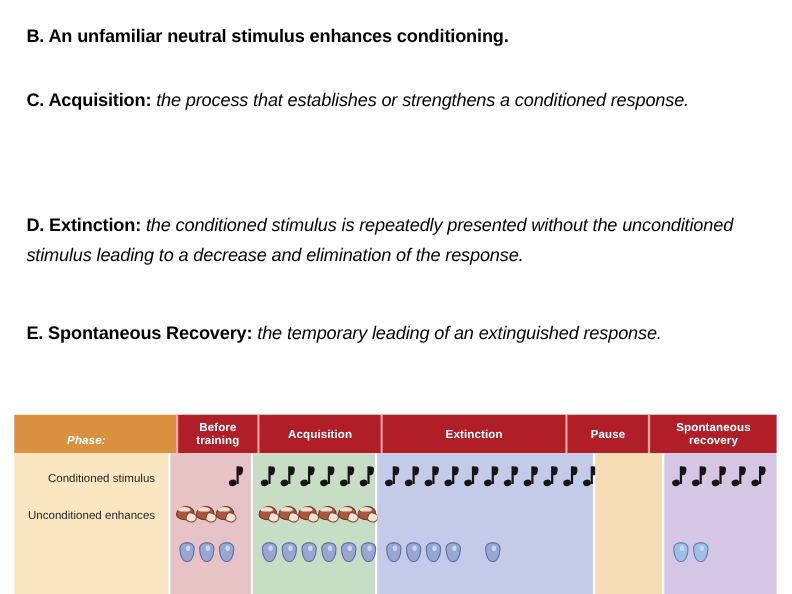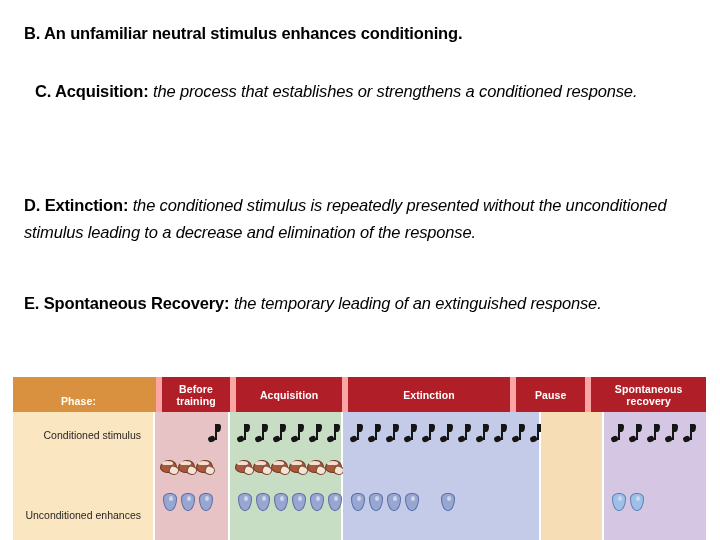--- a/index.html
+++ b/index.html
@@ -34,21 +34,21 @@
     font-weight: bold;
     font-style: normal;
   }
   .para .body {
     font-style: italic;
     font-weight: normal;
   }
   .para.all-bold { font-weight: bold; }
 
   #para-b { left: 24px; top: 20px;  width: 690px; }
-  #para-c { left: 35px; top: 78px;  width: 672px; }
+  #para-c { left: 24px; top: 78px;  width: 672px; }
   #para-d { left: 24px; top: 173px; width: 690px; margin-top: 19px; }
   #para-e { left: 24px; top: 290px; width: 672px; }
 
   
   .figure {
     position: absolute;
     left: 13px;
     top: 377px;
     width: 693px;
     height: 170px;
@@ -69,39 +69,39 @@
   
   .hdr {
     color: #ffffff;
     font-size: 10.5px;
     font-weight: bold;
     display: flex;
     align-items: center;
     justify-content: center;
     text-align: center;
     line-height: 12px;
-    border-right: 6px solid #fca5a5;
+    border-right: 2px solid #fca5a5;
     letter-spacing: 0.1px;
   }
   .hdr.phase-hdr {
     background: #d9913f;
     justify-content: flex-start;
     padding-left: 48px;
     align-items: flex-end;
     padding-bottom: 5px;
   }
   .hdr.red { background: #b01f28; }
   .hdr:last-child { border-right: none; }
 
   
   .label-col {
     background: #fbe6c2;
     display: flex;
     flex-direction: column;
-    justify-content: space-between;
+    justify-content: flex-start;
     border-right: 2px solid #ffffff;
     padding: 6px 8px 8px 0;
     box-sizing: border-box;
   }
   .row-label {
     text-align: right;
     font-size: 10.5px;
     color: #231f20;
     height: 34px;
     line-height: 34px;
@@ -252,21 +252,21 @@
     <span class="lead">D. Extinction:</span><span class="body"> the conditioned stimulus is repeatedly presented without the unconditioned stimulus leading to a decrease and elimination of the response.</span>
   </div>
   <div class="para" id="para-e">
     <span class="lead">E. Spontaneous Recovery:</span><span class="body"> the temporary leading of an extinguished response.</span>
   </div>
 </div>
 
 <div class="figure">
 
   <div class="fig-row header-row">
-    <div class="cell hdr phase-hdr" id="hdr-phase" style="width: 150px;">
+    <div class="cell hdr phase-hdr" id="hdr-phase" style="width: 150px; font-style: italic;">
       <span>Phase:</span>
     </div>
     <div class="cell hdr red" id="hdr-0" style="width: 75px;">
       <span>Before training</span>
     </div>
     <div class="cell hdr red" id="hdr-1" style="width: 113px;">
       <span>Acquisition</span>
     </div>
     <div class="cell hdr red" id="hdr-2" style="width: 170px;">
       <span>Extinction</span>

